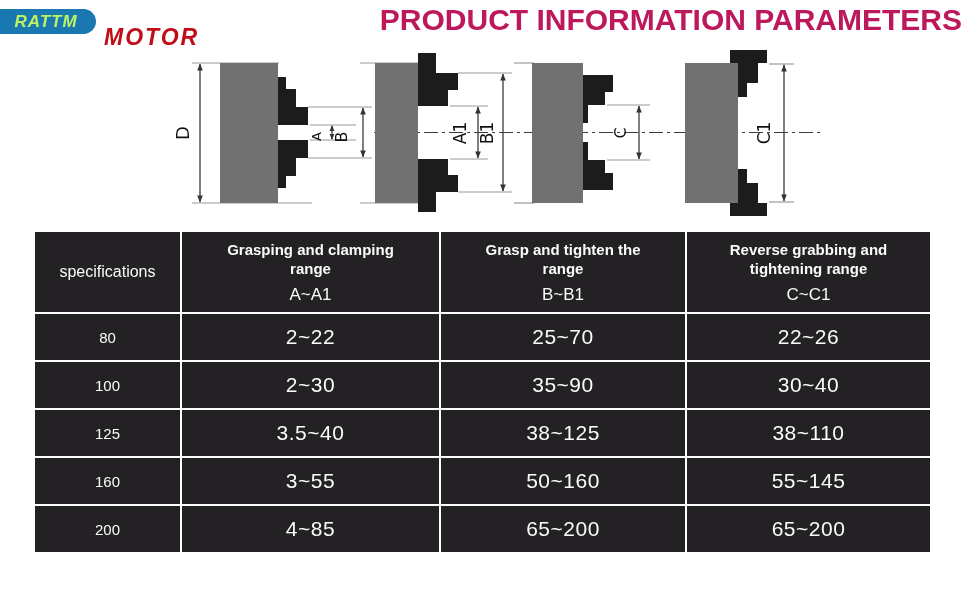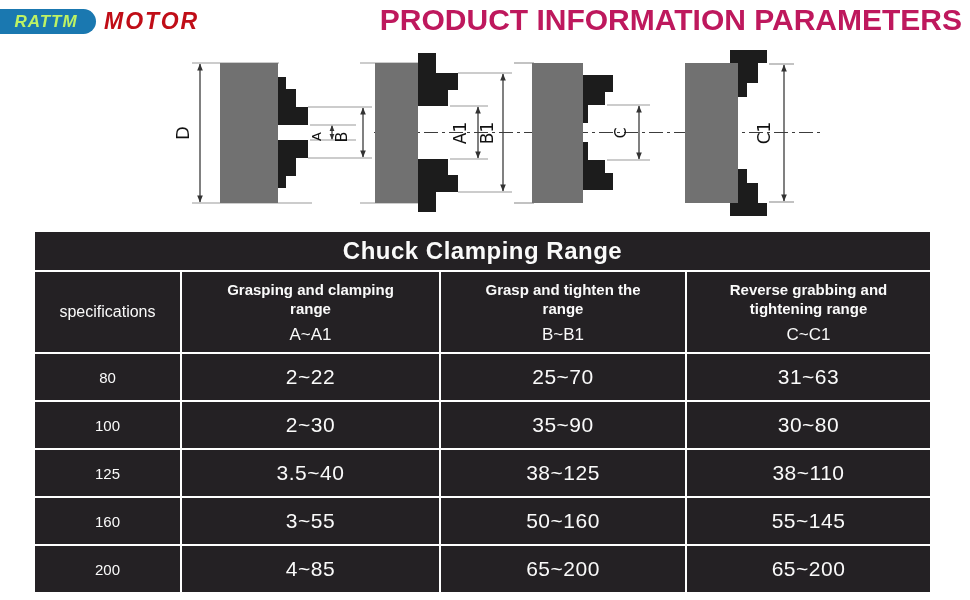--- a/index.html
+++ b/index.html
@@ -15,21 +15,21 @@
        font-family:"Liberation Sans",sans-serif;color:#111;}
   .page{position:absolute;inset:0;}
 
   
   .logo{position:absolute;left:0;top:8px;height:30px;}
   .logo-pill{position:absolute;left:0;top:1px;width:96px;height:25px;
       background:var(--accent_blue);border-radius:0 13px 13px 0;
       display:flex;align-items:center;justify-content:center;}
   .logo-pill span{color:#bef264;font-weight:bold;font-style:italic;
       font-size:17px;letter-spacing:1px;padding-right:4px;}
-  .logo-motor{position:absolute;left:104px;top:0;color:var(--accent_red);
+  .logo-motor{position:absolute;left:104px;top:16px;color:var(--accent_red);
       font-weight:bold;font-style:italic;font-size:23px;letter-spacing:2px;}
   .page-title{position:absolute;top:3px;right:8px;margin:0;
       font-size:30px;font-weight:700;letter-spacing:0px;color:#be185d;
       white-space:nowrap;}
 
   
   .diagrams{position:absolute;left:0;top:48px;width:970px;height:172px;}
   .diagrams svg{display:block;}
   .ext{stroke:#9a9a9a;stroke-width:1.2;}
   .dim{stroke:#3c3c3c;stroke-width:1.3;}
@@ -144,23 +144,20 @@
   </div>
 
   <table class="spec-table">
     <colgroup>
       <col style="width:146px">
         <col style="width:259px">
         <col style="width:246px">
         <col style="width:244px">
     </colgroup>
     <thead>
-      <tr>
-        <th class="t-title" colspan="4">Chuck Clamping Range</th>
-      </tr>
       <tr class="col-head">
         <th class="spec-head">specifications</th>
         <th>
           <div class="h-label">Grasping and clamping range</div>
           <div class="h-range">A~A1</div>
         </th>
         <th>
           <div class="h-label">Grasp and tighten the range</div>
           <div class="h-range">B~B1</div>
         </th>
@@ -168,27 +165,27 @@
           <div class="h-label">Reverse grabbing and tightening range</div>
           <div class="h-range">C~C1</div>
         </th>
       </tr>
     </thead>
     <tbody>
       <tr>
         <td class="spec-cell">80</td>
         <td class="range-cell">2~22</td>
         <td class="range-cell">25~70</td>
-        <td class="range-cell">31~63</td>
+        <td class="range-cell">22~26</td>
       </tr>
       <tr>
         <td class="spec-cell">100</td>
         <td class="range-cell">2~30</td>
         <td class="range-cell">35~90</td>
-        <td class="range-cell">30~80</td>
+        <td class="range-cell">30~40</td>
       </tr>
       <tr>
         <td class="spec-cell">125</td>
         <td class="range-cell">3.5~40</td>
         <td class="range-cell">38~125</td>
         <td class="range-cell">38~110</td>
       </tr>
       <tr>
         <td class="spec-cell">160</td>
         <td class="range-cell">3~55</td>

